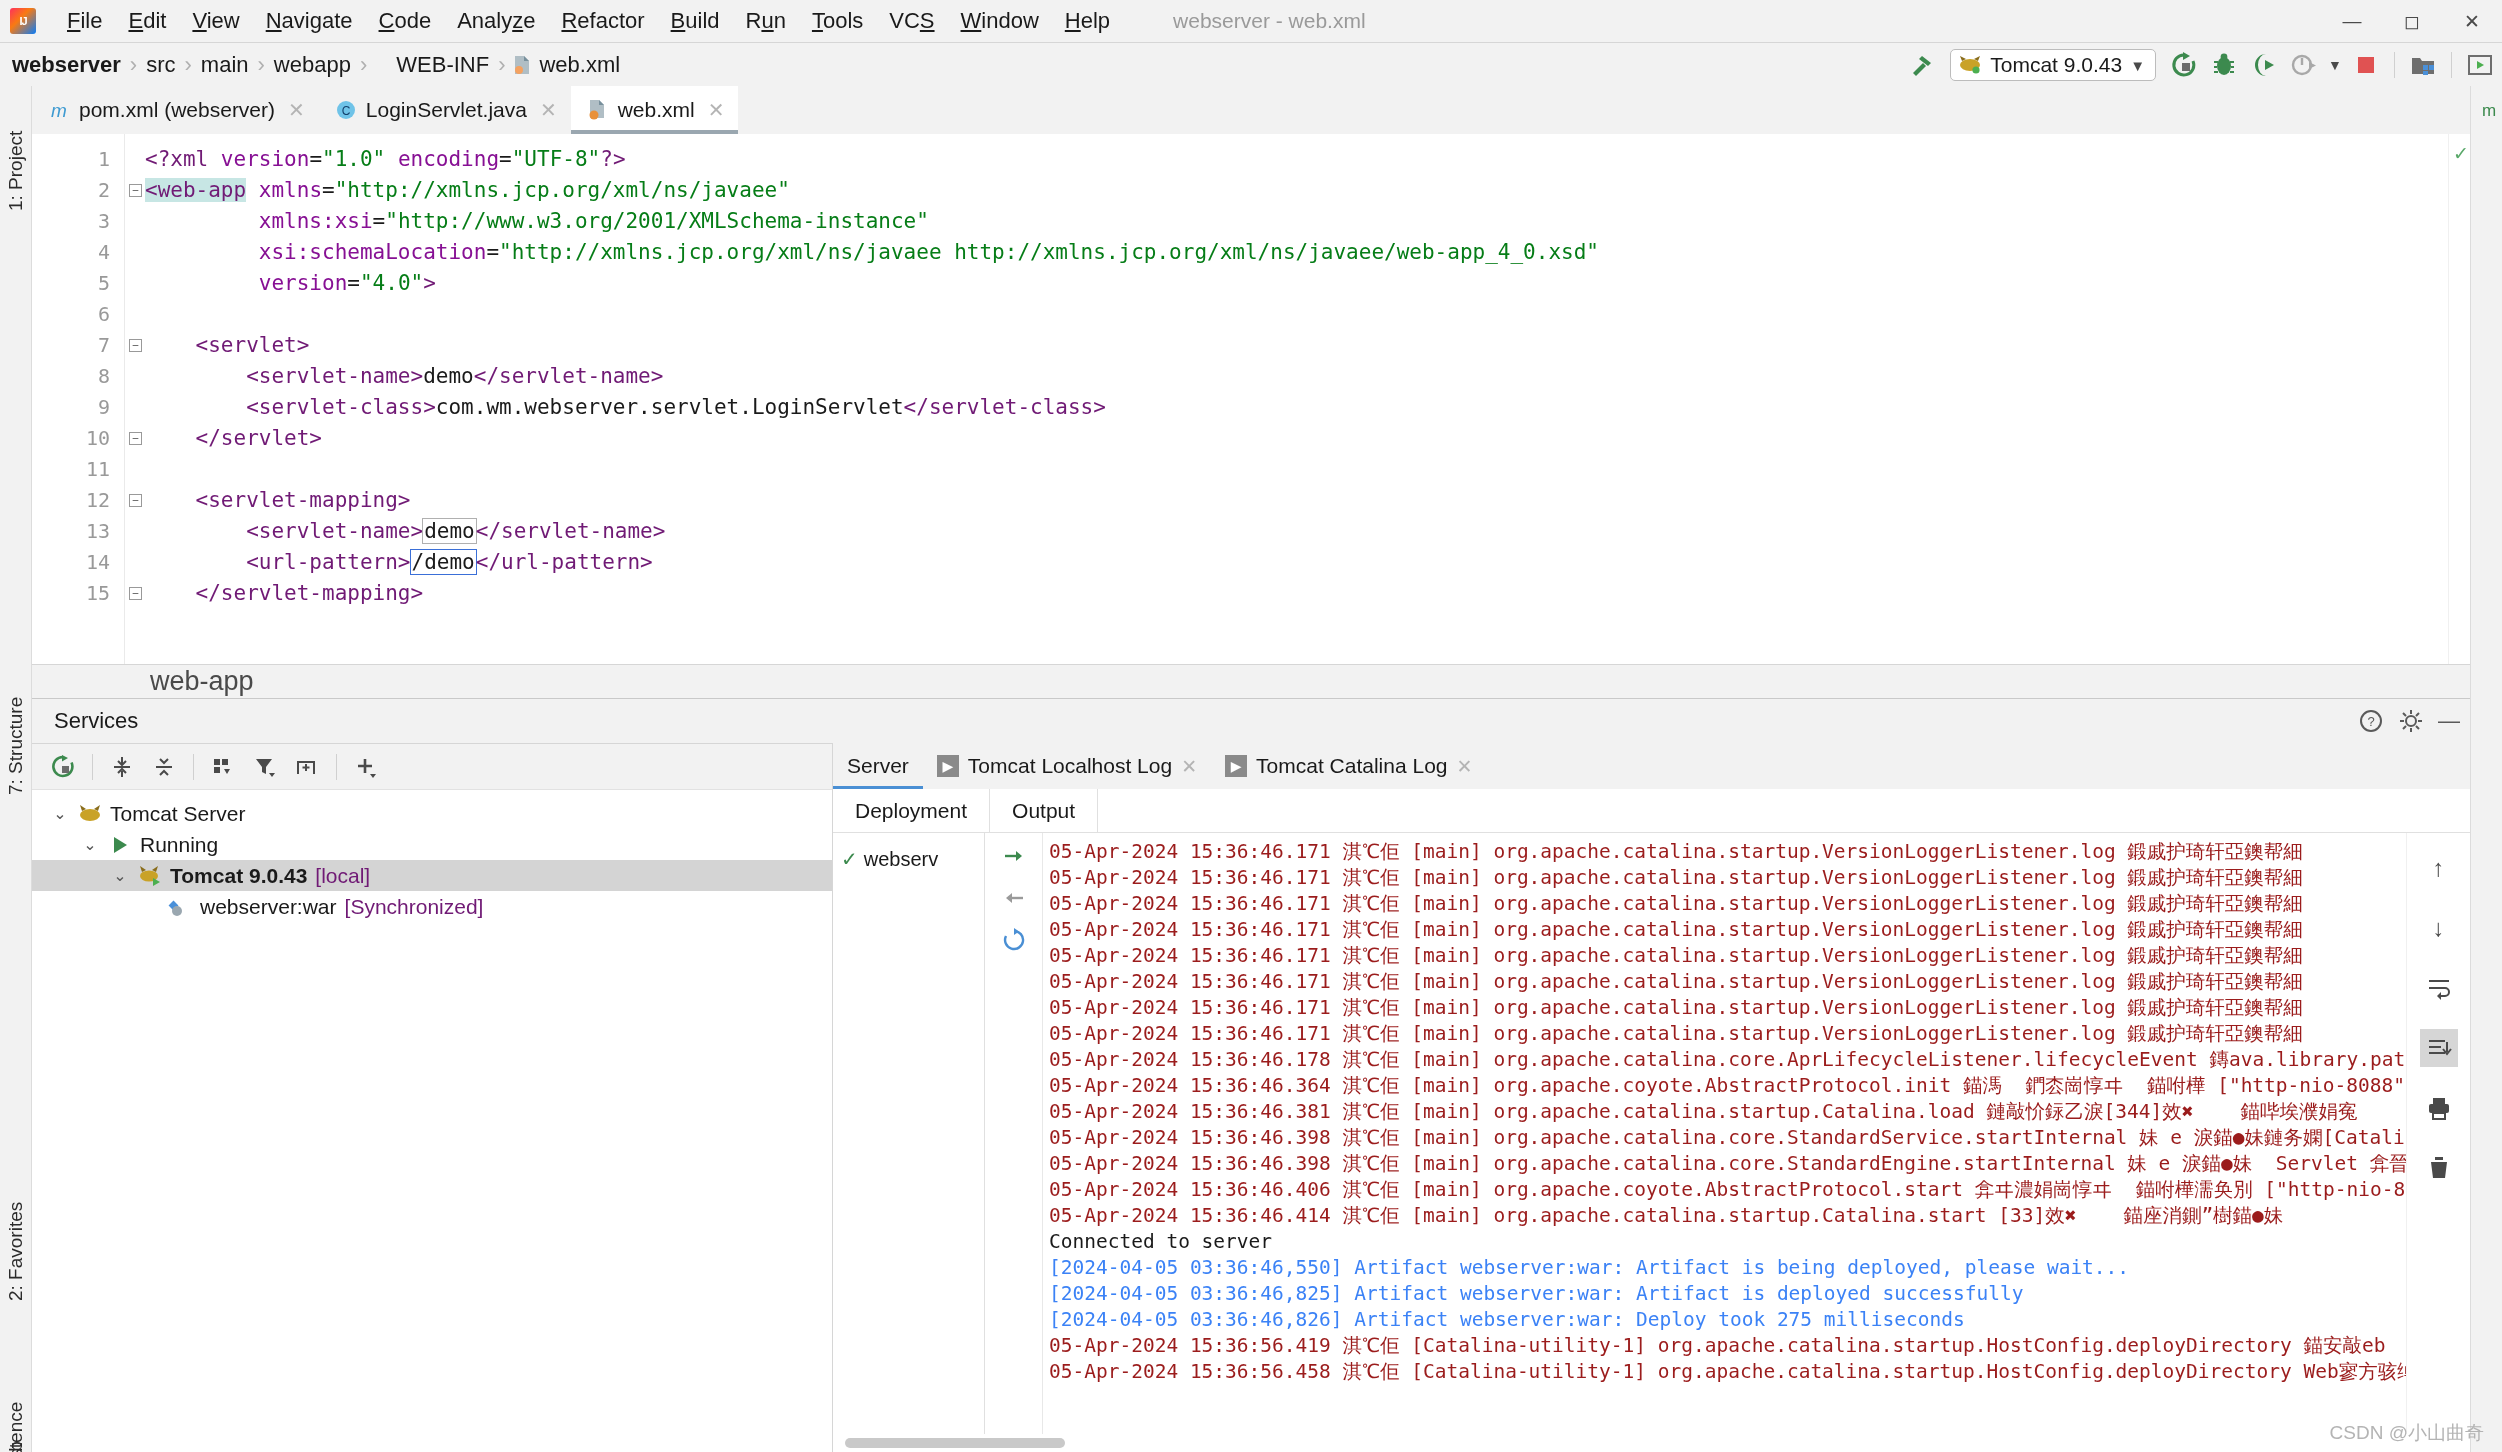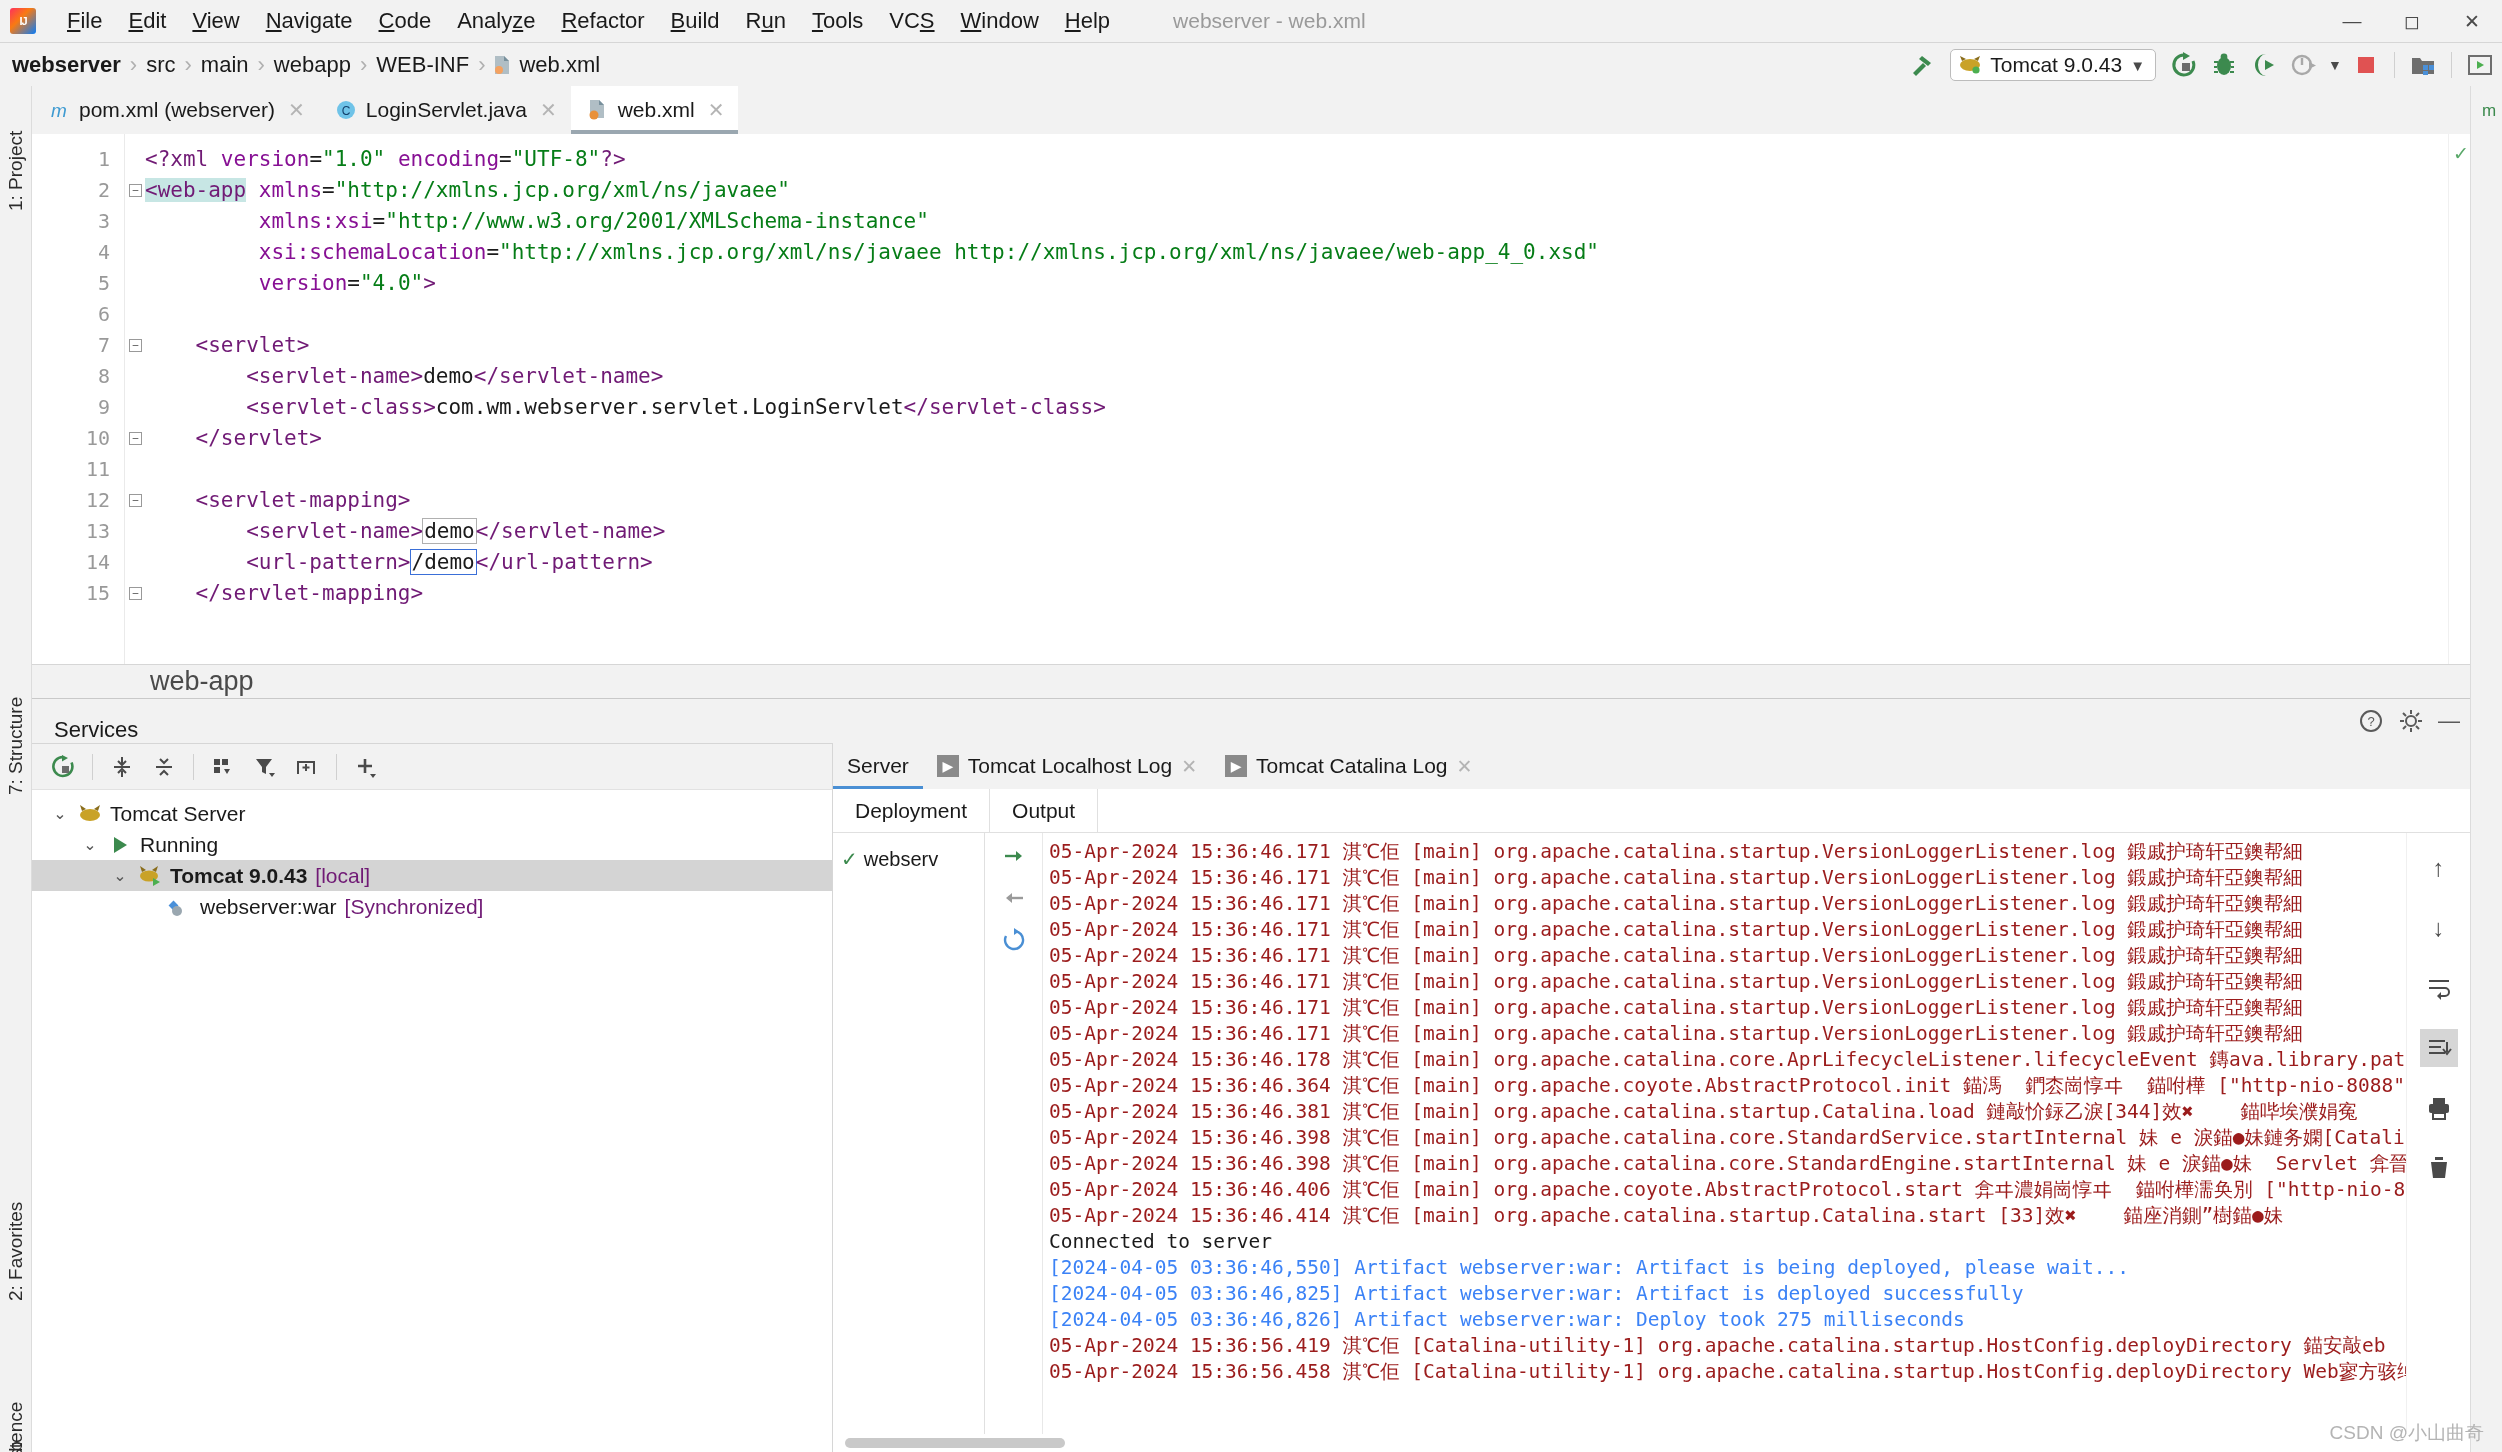--- a/index.html
+++ b/index.html
@@ -126,21 +126,21 @@
   }
   .check-ok { position:absolute; top:8px; left:4px; color:#59a869; font-size:19px; }
   .editor-status {
     height:34px; flex:none; background:#f2f2f2; border-top:1px solid #d6d6d6;
     display:flex; align-items:center; padding-left:118px; font-size:27px; color:#4a4a4a;
   }
 
   
   .services { flex:1; display:flex; flex-direction:column; min-height:0; background:#f2f2f2; border-top:1px solid #c9c9c9;}
   .svc-header {
-    height:44px; flex:none; display:flex; align-items:flex-end;
+    height:44px; flex:none; display:flex; align-items:center;
     padding-left:22px; font-size:22px; color:#1a1a1a; position:relative;
   }
   .svc-header-right { position:absolute; right:10px; top:0; height:44px; display:flex; align-items:center; gap:14px;}
   .svc-body { flex:1; display:flex; min-height:0; }
 
   .svc-left { width:800px; flex:none; display:flex; flex-direction:column; background:#fff; border-top:1px solid #d6d6d6;}
   .svc-toolbar {
     height:46px; flex:none; display:flex; align-items:center; gap:4px;
     padding-left:12px; background:#f2f2f2; border-bottom:1px solid #e2e2e2;
   }
@@ -245,21 +245,21 @@
         </span>
         <span class="crumb-sep">›</span>
         <span style="display: inline-flex; align-items: center;">
           <span class="crumb">main</span>
         </span>
         <span class="crumb-sep">›</span>
         <span style="display: inline-flex; align-items: center;">
           <span class="crumb">webapp</span>
         </span>
         <span class="crumb-sep">›</span>
-        <span style="display: inline-flex; align-items: center;">
+        <span style="display: inline-flex; align-items: center; margin-left: 20px;">
           <span class="crumb">WEB-INF</span>
         </span>
         <span class="crumb-sep">›</span>
         <span style="display: inline-flex; align-items: center;">
           <span class="crumb-icon">
             <svg width="20" height="20" viewBox="0 0 20 20">
               <path d="M3 1 h9 l5 5 v13 H3 Z" fill="#b0bec5"></path>
               <path d="M12 1 l5 5 h-5 Z" fill="#78909c"></path>
               <circle cx="7" cy="15" r="4" fill="#f4a261"></circle>
             </svg>

